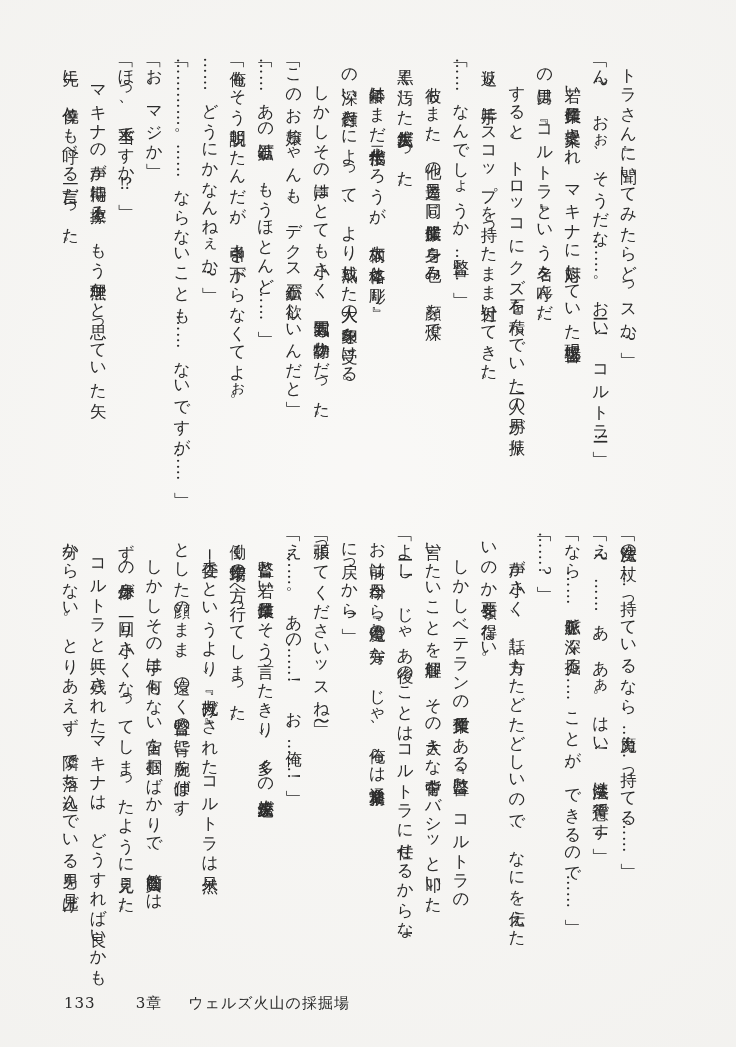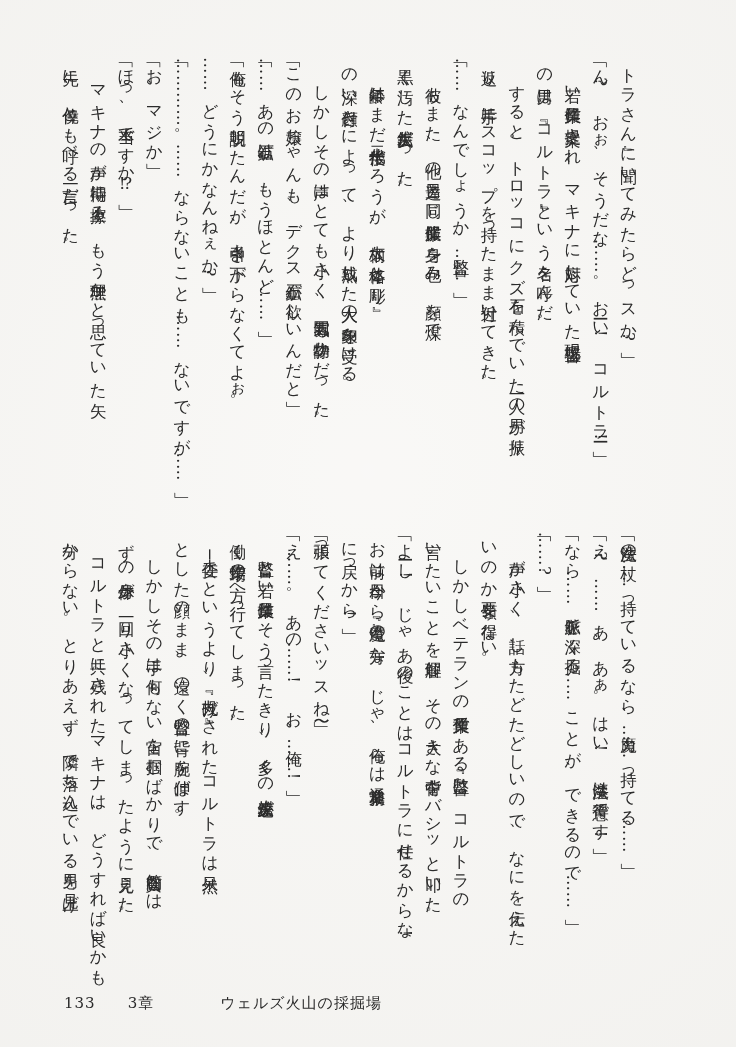--- a/index.html
+++ b/index.html
@@ -48,29 +48,28 @@
     position: absolute;
     left: 64px;
     top: 994px;
     display: flex;
     align-items: baseline;
     color: var(--ink, #2b2b2b);
     font-size: 15px;
   }
   .footer .page-number {
     letter-spacing: 1px;
-    margin-right: 32px;
+    margin-right: 40px;
   }
   .footer .chapter {
     margin-right: 26px;
     letter-spacing: 1px;
   }
   .footer .chapter-title {
     letter-spacing: 1px;
-    margin-left: 40px;
   }
 </style>
 </head>
 <body style="--paper: #f6f5f2; --ink: #2b2b2b;">
 
 <div class="page">
 
   <div class="vblock vblock-top">
       <p class="line">トラさん』に聞いてみたらどっスか?」</p>
       <p class="line">「ん?　おぉ、そうだな……。おーい!　コルトラー!」</p>

